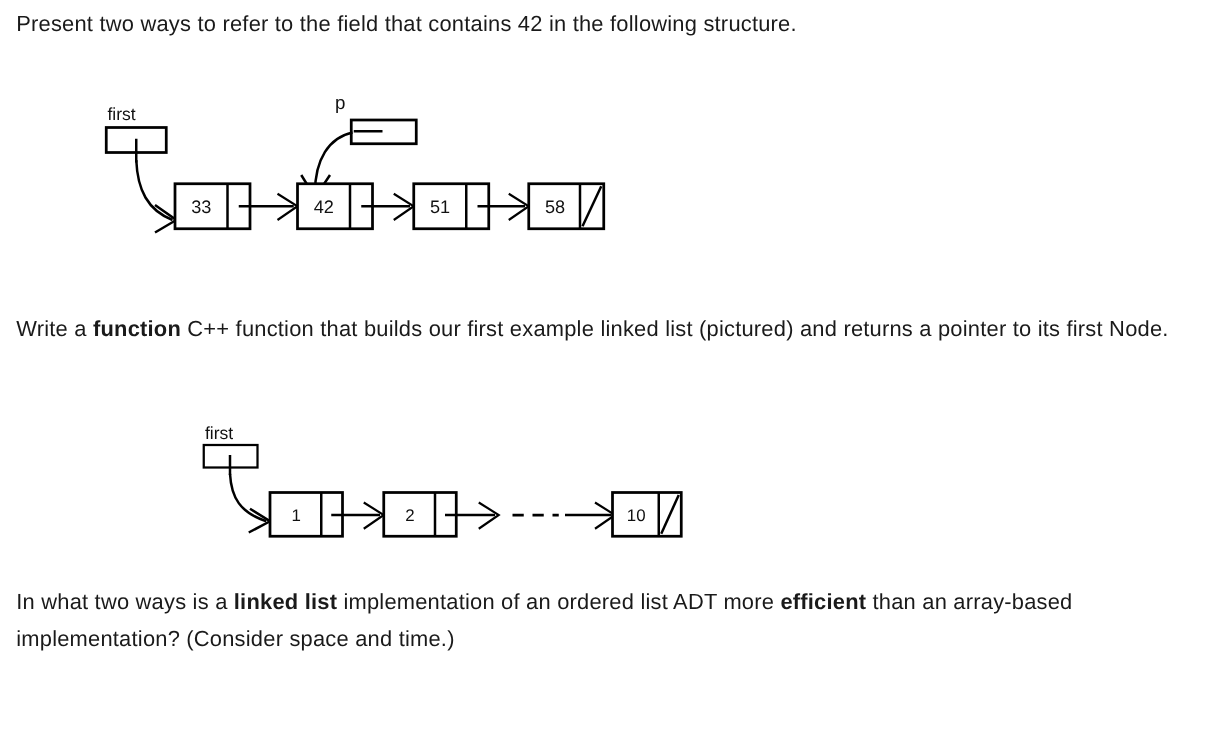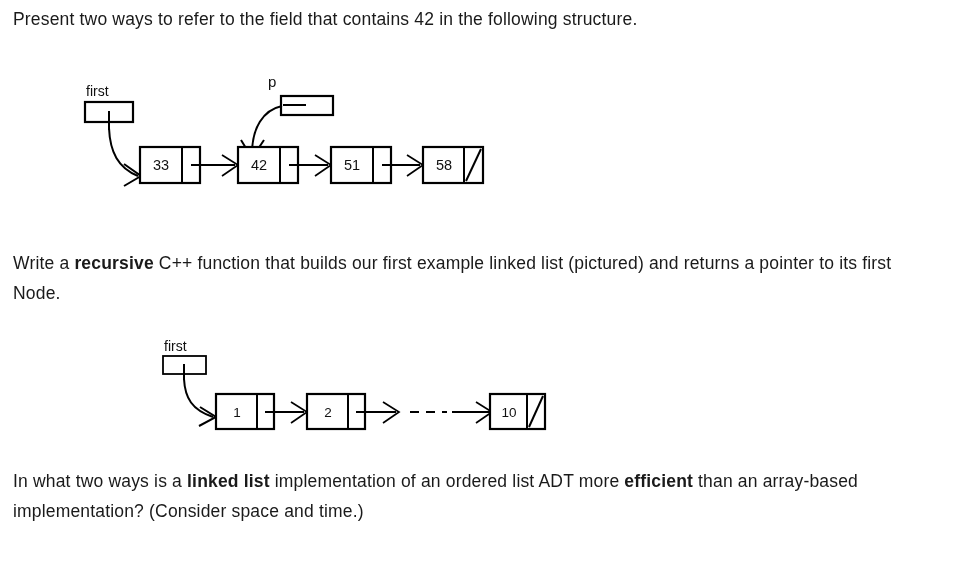--- a/index.html
+++ b/index.html
@@ -151,21 +151,21 @@
 
       <rect class="bx" x="423" y="77" width="60" height="36"></rect>
       <line class="ln" x1="464" y1="77" x2="464" y2="113"></line>
       <text class="val" x="444" y="100">58</text>
 
       <line class="ln" x1="466" y1="111" x2="481" y2="79"></line>
 
     </svg>
   </div>
 
-  <div class="qtext" id="q2"><span>Write a </span><b>recursive</b><span> C++ function that builds our first example linked list (pictured) and returns a pointer to its first Node.</span></div>
+  <div class="qtext" id="q2"><span>Write a </span><b>function</b><span> C++ function that builds our first example linked list (pictured) and returns a pointer to its first Node.</span></div>
 
   <div class="diagram" id="diagram2">
     <svg width="640" height="115" viewBox="0 0 640 115" xmlns="http://www.w3.org/2000/svg">
 
       <text class="lbl" x="164" y="19">first</text>
 
       <rect class="bx-thin" x="163" y="24" width="43" height="18"></rect>
       <line class="ln" x1="184" y1="32" x2="184" y2="48"></line>
 
       <path class="curve" d="M 184 47 C 185 66, 192 78, 213 85"></path>

